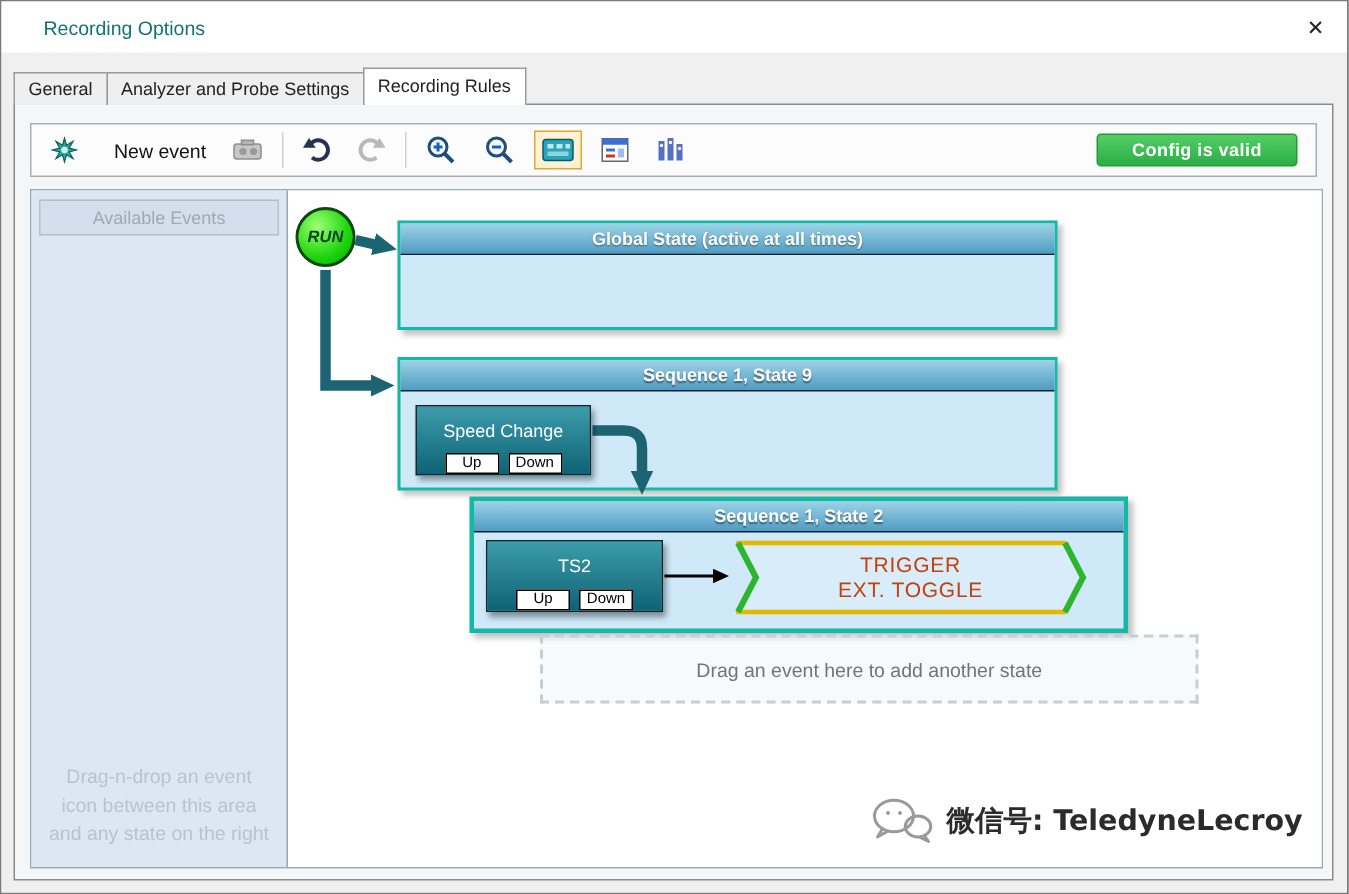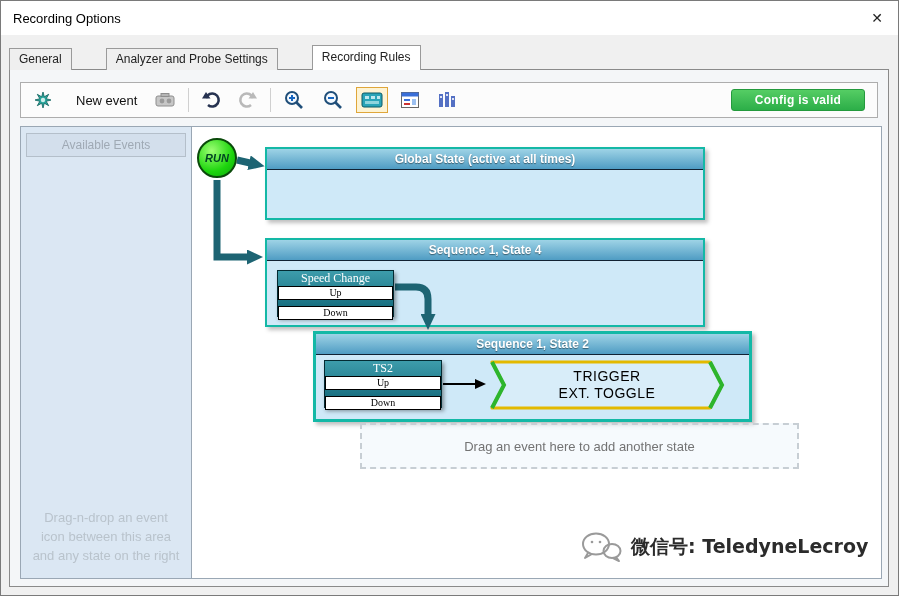--- a/index.html
+++ b/index.html
@@ -1,25 +1,25 @@
 <!DOCTYPE html>
 <html><head>
 <meta charset="utf-8">
 <style>
   html,body{margin:0;padding:0;background:#555;}
   body{width:899px;height:596px;overflow:hidden;font-family:"Liberation Sans","DejaVu Sans",sans-serif;}
   .dialog{position:absolute;left:0;top:0;width:897px;height:594px;background:#fff;border:1px solid #7a7a7a;}
   
   .titlebar{position:absolute;left:0;top:0;right:0;height:34px;background:#fff;display:flex;align-items:center;}
-  .title{padding-left:12px;font-size:13px;color:#000000;}
+  .title{padding-left:28px;font-size:13px;color:#0f766e;}
   .close-btn{margin-left:auto;width:42px;height:34px;display:flex;align-items:center;justify-content:center;font-size:14px;color:#222;cursor:pointer;}
   
   .dialog-body{position:absolute;left:0;top:34px;right:0;bottom:0;background:#f0f0f0;}
   
-  .tabs{position:absolute;left:8px;top:13px;display:flex;z-index:3;gap:35px;}
+  .tabs{position:absolute;left:8px;top:13px;display:flex;z-index:3;}
   .tab{border:1px solid #9a9a9a;border-bottom:none;background:#efefef;font-size:12px;color:#222;padding:0 9px;height:21px;line-height:21px;cursor:pointer;}
   .tab + .tab{margin-left:-1px;}
   .tab.active{background:#fff;height:24px;line-height:23px;margin-top:-3px;position:relative;z-index:4;}
   
   .content-box{position:absolute;left:8px;right:9px;top:34px;bottom:8px;border:1px solid #8a8a8a;background:#f4f6f8;z-index:2;}
   
   .toolbar{position:absolute;left:10px;right:10px;top:12px;height:36px;border:1px solid #adadad;background:#fcfcfc;display:flex;align-items:center;padding:0 8px;box-sizing:border-box;gap:7px;}
   .tbtn{height:26px;min-width:26px;display:flex;align-items:center;justify-content:center;border:1px solid transparent;background:transparent;cursor:pointer;padding:0 4px;box-sizing:border-box;}
   .tbtn.highlight{border:1px solid #dfa63a;background:#fdf3d4;}
   .new-event{gap:24px;font-size:13px;color:#111;}
@@ -31,28 +31,28 @@
   .avail-header{margin:6px 5px;border:1px solid #b4bfca;background:#d3dfec;color:#9fa9b4;text-align:center;padding:4px 12px;font-size:12px;}
   .panel-hint{position:absolute;bottom:12px;left:10px;right:10px;color:#b9c3cc;text-align:center;font-size:13px;line-height:1.45;}
   .canvas{flex:1;background:#fff;position:relative;overflow:hidden;}
   
   .state{position:absolute;border:2px solid #14b8a6;background:#cfe9f8;box-shadow:3px 3px 4px rgba(0,0,0,.25);box-sizing:border-box;}
   .state-header{height:20px;line-height:20px;background:linear-gradient(#9ed3e6,#4f9cc3);border-bottom:1px solid #123;color:#fff;font-size:12px;font-weight:bold;text-align:center;text-shadow:0 1px 1px rgba(0,0,0,.45);}
   .state.thick{border-width:3px;}
   
   .run-node{position:absolute;left:5px;top:11px;width:40px;height:40px;border-radius:50%;background:radial-gradient(circle at 35% 30%,#9dff74,#1ed50e 60%,#0aa80a);border:2px solid #0a4a0a;box-sizing:border-box;display:flex;align-items:center;justify-content:center;font-size:11px;font-weight:bold;color:#042;z-index:5;font-style:italic;}
   
-  .event-box{position:absolute;background:linear-gradient(#3d9cab,#0e6375);border:1px solid #032b33;box-shadow:2px 3px 4px rgba(0,0,0,.4);box-sizing:border-box;z-index:6;display:flex;flex-direction:column;font-family:Liberation Serif, serif;}
+  .event-box{position:absolute;background:linear-gradient(#3d9cab,#0e6375);border:1px solid #032b33;box-shadow:2px 3px 4px rgba(0,0,0,.4);box-sizing:border-box;z-index:6;display:flex;flex-direction:column;}
   .event-name{flex:1;display:flex;align-items:center;justify-content:center;color:#fff;font-size:12px;}
-  .event-buttons{display:flex;justify-content:center;gap:6px;padding:0 0 22px 0;flex-direction:column;}
+  .event-buttons{display:flex;justify-content:center;gap:6px;padding:0 0 0 0;}
   .ev-btn{background:#fff;border:1px solid #000;font-size:10px;line-height:12px;height:14px;min-width:36px;text-align:center;color:#000;cursor:pointer;box-sizing:border-box;}
   
   .trigger{position:absolute;left:297px;top:232px;width:236px;height:52px;z-index:6;}
   .trigger svg{position:absolute;left:0;top:0;}
-  .trigger-text{position:absolute;inset:0;display:flex;flex-direction:column;align-items:center;justify-content:center;color:#000000;font-size:14px;letter-spacing:.5px;line-height:1.25;}
+  .trigger-text{position:absolute;inset:0;display:flex;flex-direction:column;align-items:center;justify-content:center;color:#c2410c;font-size:14px;letter-spacing:.5px;line-height:1.25;}
   
   .drop-box{position:absolute;left:168px;top:296px;width:439px;height:46px;border:2px dashed #c7ced4;background:rgba(236,244,250,.45);box-sizing:border-box;display:flex;align-items:center;justify-content:center;color:#737373;font-size:13px;z-index:4;}
   
   .flow-arrows{position:absolute;left:0;top:0;width:100%;height:100%;pointer-events:none;z-index:4;}
   
   .watermark{position:absolute;left:388px;top:404px;display:flex;align-items:center;gap:9px;z-index:7;}
   .watermark-text{font-size:19px;font-weight:bold;color:#2b2b2b;font-family:"DejaVu Sans","Liberation Sans",sans-serif;}
   .icon-svg{display:block;}
 </style>
 </head>
@@ -164,21 +164,21 @@
           <div class="panel-hint">Drag-n-drop an event icon between this area and any state on the right</div>
         </div>
 
         <div class="canvas">
 
           <div class="state" style="left:73px;top:20px;width:440px;height:73px;">
             <div class="state-header">Global State (active at all times)</div>
           </div>
 
           <div class="state" style="left:73px;top:111px;width:440px;height:89px;">
-            <div class="state-header">Sequence 1, State 4</div>
+            <div class="state-header">Sequence 1, State 9</div>
           </div>
 
           <div class="state thick" style="left:121px;top:204px;width:439px;height:91px;">
             <div class="state-header">Sequence 1, State 2</div>
           </div>
 
           <svg class="flow-arrows">
             <defs>
               <marker id="tealhead" markerUnits="userSpaceOnUse" markerWidth="16" markerHeight="15" refX="1" refY="7.5" orient="auto">
                 <path d="M0,0 L16,7.5 L0,15 Z" fill="#1d6473"></path>

